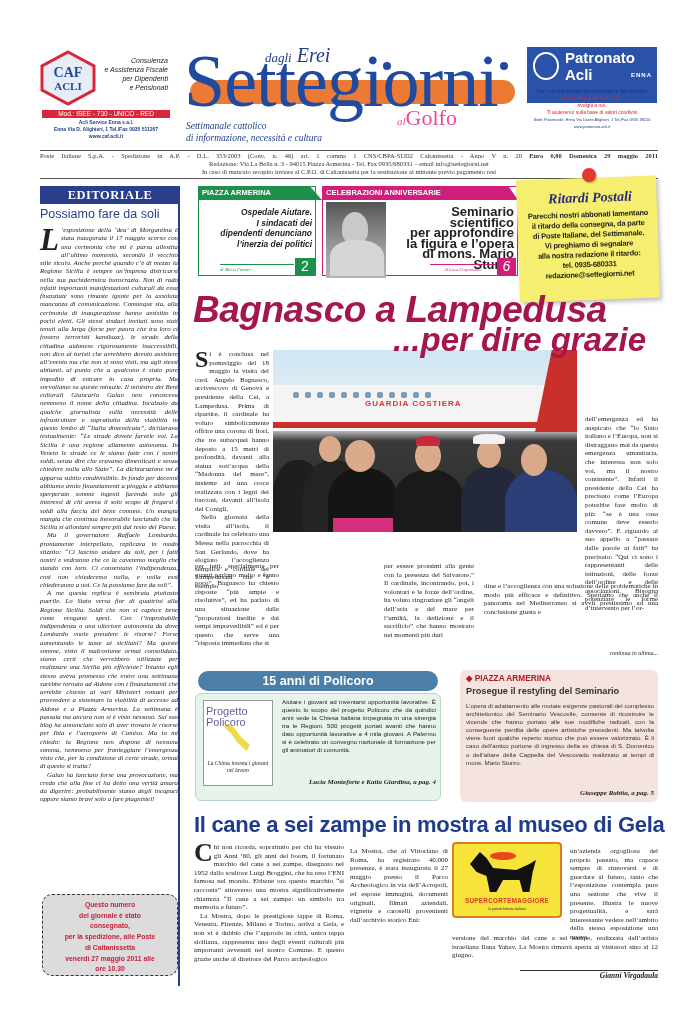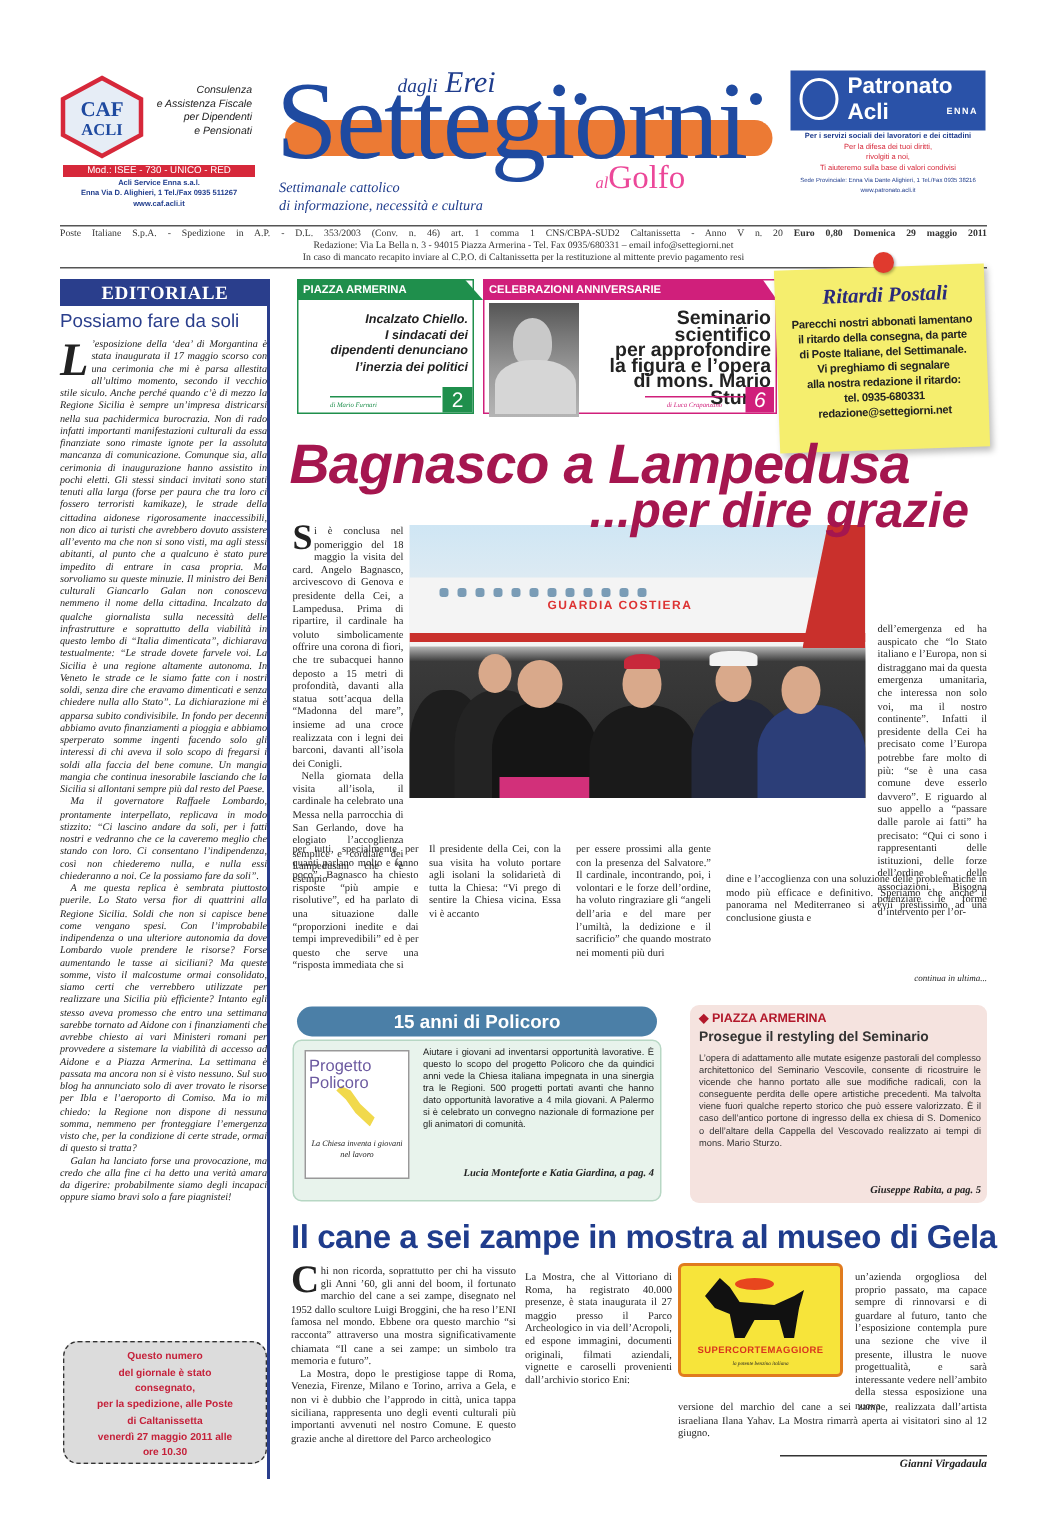--- a/index.html
+++ b/index.html
@@ -16,21 +16,21 @@
 
   #mast-dagli { left: 265px; top: 44px; font-style: italic; font-size: 20px; color: #1f3c8c; }
   #mast-dagli .small { font-size: 13px; }
   #mast-orange { left: 190px; top: 80px; width: 325px; height: 24px; background: #ec7a34; border-radius: 12px; }
   #mast-title { left: 184px; top: 44px; font-size: 74px; line-height: 74px; color: #1f4aa0; letter-spacing: -1px; }
   .dot { width: 8px; height: 8px; border-radius: 50%; background: #1f4aa0; }
   #mast-golfo { left: 397px; top: 105px; font-size: 22px; color: #ec4899; }
   #mast-golfo .small { font-size: 11px; font-style: italic; }
   #mast-sub { left: 186px; top: 120px; font-style: italic; font-size: 9.5px; line-height: 12px; color: #1f3c8c; }
 
-  #pat-box { left: 527px; top: 47px; width: 130px; height: 40px; background: #2a52a8; color: #fff; }
+  #pat-box { left: 527px; top: 47px; width: 130px; height: 56px; background: #2a52a8; color: #fff; }
   #pat-icon { left: 6px; top: 5px; width: 26px; height: 28px; border: 2px solid #fff; border-radius: 50%; }
   #pat-title { left: 38px; top: 2px; font-family: "Liberation Sans", sans-serif; font-weight: bold; font-size: 15px; line-height: 17px; }
   #pat-enna { right: 5px; top: 25px; font-family: "Liberation Sans", sans-serif; font-weight: bold; font-size: 6px; letter-spacing: 1px; }
   #pat-lines { left: 524px; top: 88px; width: 136px; font-family: "Liberation Sans", sans-serif; font-size: 5px; line-height: 7px; text-align: center; }
 
   
   .rule { left: 40px; width: 618px; height: 1px; background: #555; }
   #strip { left: 40px; top: 152px; width: 618px; font-size: 6.5px; line-height: 8px; color: #333; }
   #strip .line1 { text-align: justify; text-align-last: justify; white-space: nowrap; }
   #strip .line2, #strip .line3 { text-align: center; }
@@ -200,21 +200,21 @@
   <div>consegnato,</div>
   <div>per la spedizione, alle Poste</div>
   <div>di Caltanissetta</div>
   <div>venerdì 27 maggio 2011 alle</div>
   <div>ore 10.30</div>
 </div>
 
 <div class="abs teaser" id="t1"></div>
 <div class="abs" id="t1-head">PIAZZA ARMERINA</div>
 <div class="abs" id="t1-text">
-  <div>Incalzato Chiello.</div>
+  <div>Ospedale Aiutare.</div>
   <div>I sindacati dei</div>
   <div>dipendenti denunciano</div>
   <div>l’inerzia dei politici</div>
 </div>
 <div class="abs" id="t1-author">di Mario Furnari</div>
 <div class="abs" id="t1-num">2</div>
 
 <div class="abs teaser" id="t2"></div>
 <div class="abs" id="t2-head">CELEBRAZIONI ANNIVERSARIE</div>
 <div class="abs" id="t2-photo"></div>
@@ -278,24 +278,23 @@
 <div class="abs" id="head2">...per dire grazie</div>
 
 <div class="abs col-text just" id="a-col1">
   <p style="text-indent:0;"><span class="dropcap">S</span><span>i è conclusa nel pomeriggio del 18 maggio la visita del card. Angelo Bagnasco, arcivescovo di Genova e presidente della Cei, a Lampedusa. Prima di ripartire, il cardinale ha voluto simbolicamente offrire una corona di fiori, che tre subacquei hanno deposto a 15 metri di profondità, davanti alla statua sott’acqua della “Madonna del mare”, insieme ad una croce realizzata con i legni dei barconi, davanti all’isola dei Conigli.</span></p>
   <p>Nella giornata della visita all’isola, il cardinale ha celebrato una Messa nella parrocchia di San Gerlando, dove ha elogiato l’accoglienza semplice e cordiale dei Lampedusani che “è esempio</p>
 </div>
 <div class="abs col-text just" style="left:195px;top:562px;width:84px;">
   <p>per tutti, specialmente per quanti parlano molto e fanno poco”. Bagnasco ha chiesto risposte “più ampie e risolutive”, ed ha parlato di una situazione dalle “proporzioni inedite e dai tempi imprevedibili” ed è per questo che serve una “risposta immediata che si</p>
 </div>
 <div class="abs col-text just" id="a-bot2">
-  <p>Il presidente della Cei, con la sua visita ha voluto portare agli isolani la solidarietà di tutta la Chiesa: “Vi prego di sentire la Chiesa vicina. Essa vi è accanto</p>
 </div>
 <div class="abs col-text just" id="a-bot3">
-  <p>per essere prossimi alla gente con la presenza del Salvatore.” Il cardinale, incontrando, poi, i volontari e le forze dell’ordine, ha voluto ringraziare gli “angeli dell’aria e del mare per l’umiltà, la dedizione e il sacrificio” che quando mostrato nei momenti più duri</p>
+  <p>per essere prossimi alla gente con la presenza del Salvatore.” Il cardinale, incontrando, poi, i volontari e le forze dell’ordine, ha voluto ringraziare gli “angeli dell’aria e del mare per l’umiltà, la dedizione e il sacrificio” che hanno mostrato nei momenti più duri</p>
 </div>
 <div class="abs col-text just" id="a-col4">
   <p>dell’emergenza ed ha auspicato che “lo Stato italiano e l’Europa, non si distraggano mai da questa emergenza umanitaria, che interessa non solo voi, ma il nostro continente”. Infatti il presidente della Cei ha precisato come l’Europa potrebbe fare molto di più: “se è una casa comune deve esserlo davvero”. E riguardo al suo appello a “passare dalle parole ai fatti” ha precisato: “Qui ci sono i rappresentanti delle istituzioni, delle forze dell’ordine e delle associazioni. Bisogna potenziare le forme d’intervento per l’or-</p>
 </div>
 <div class="abs col-text just" style="left:484px;top:582px;width:174px;">
   <p>dine e l’accoglienza con una soluzione delle problematiche in modo più efficace e definitivo. Speriamo che anche il panorama nel Mediterraneo si avvii prestissimo ad una conclusione giusta e</p>
 </div>
 <div class="abs" id="a-continua" style="top:650px;">continua in ultima...</div>
 
 <div class="abs" id="pol-box"></div>

